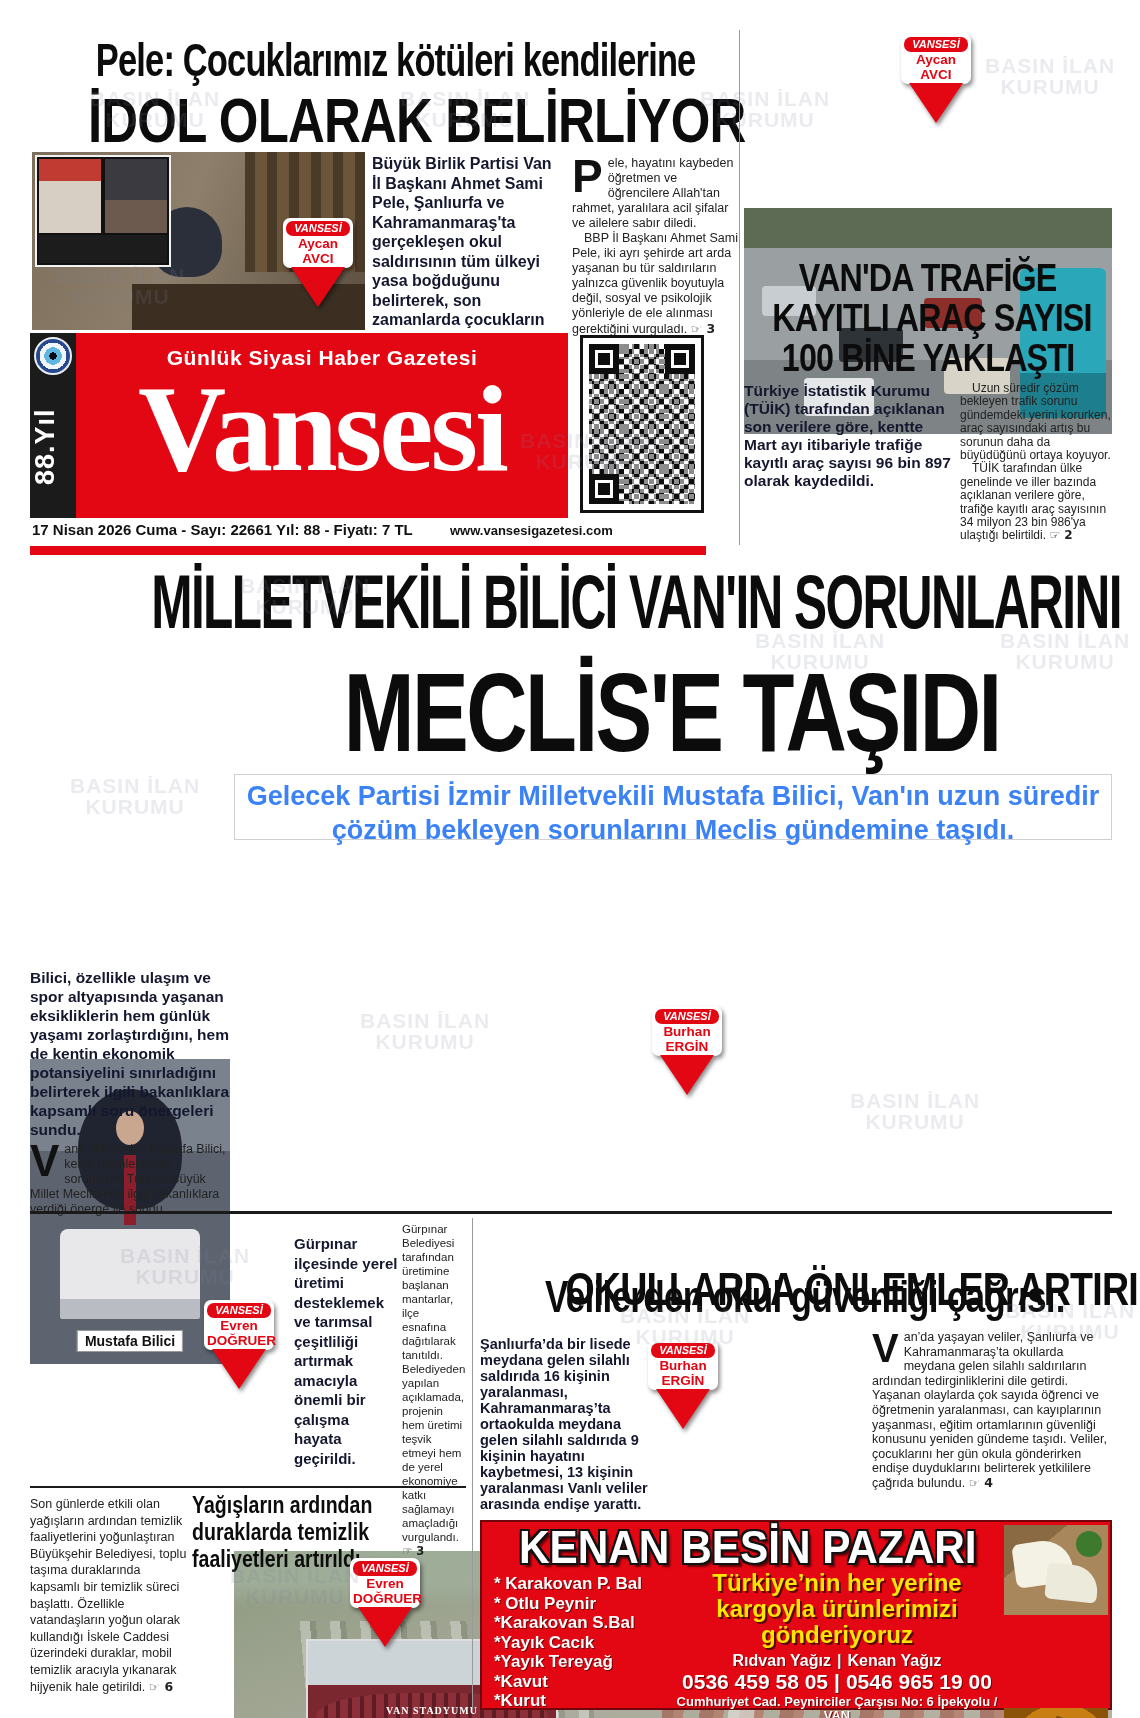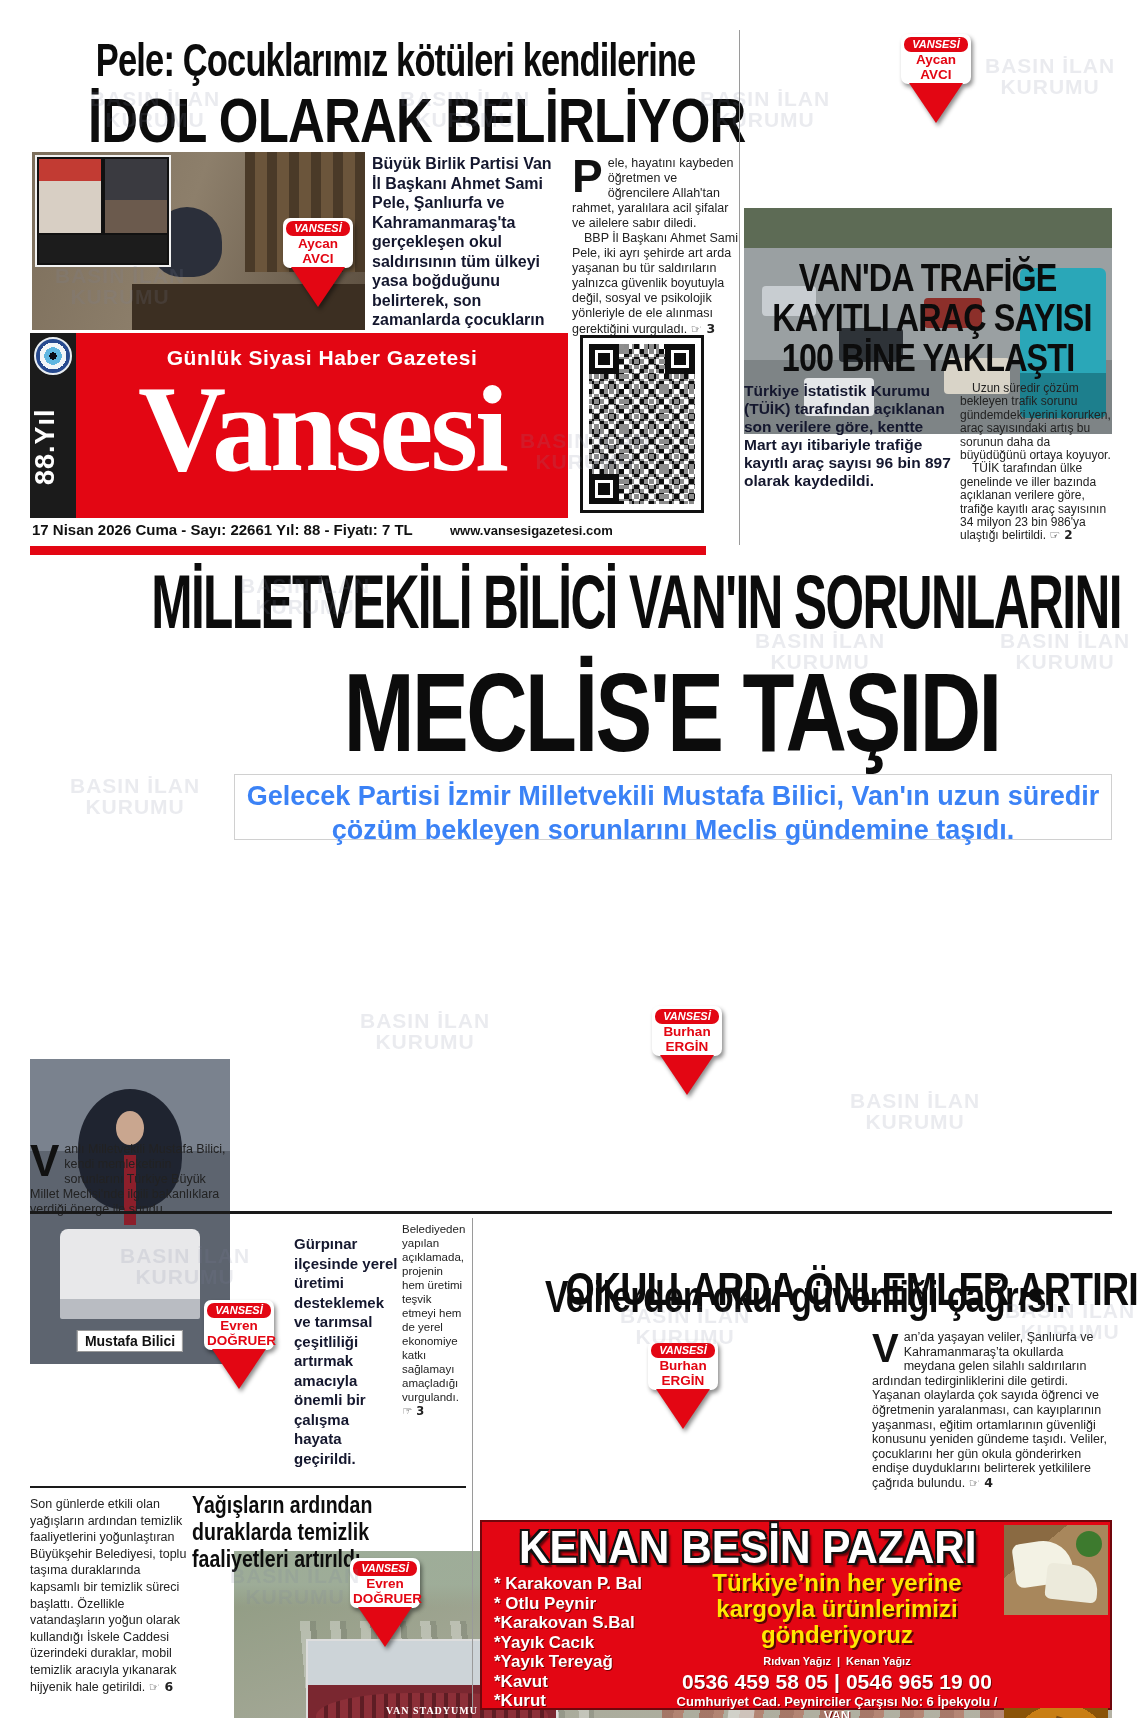--- a/index.html
+++ b/index.html
@@ -69,21 +69,21 @@
 
   
   .ad { background:#e30613; border:2px solid #70060c; }
   .ad-title { position:absolute; left:6px; top:0; width:520px; text-align:center; white-space:nowrap; }
   .ad-title span { display:inline-block; transform:scaleX(.92); transform-origin:center top; font-weight:900; font-size:46px; line-height:50px; color:#fff; letter-spacing:0;
       text-shadow:2px 2px 0 #111, -2px 2px 0 #111, 2px -2px 0 #111, -2px -2px 0 #111, 4px 4px 2px rgba(0,0,0,.55); }
   .ad-items { position:absolute; left:12px; top:52px; width:180px; color:#fff; font-weight:bold; font-size:17px; line-height:19.5px;
       text-shadow:1px 1px 0 #700; }
   .ad-mid { position:absolute; left:192px; top:48px; width:326px; text-align:center; }
   .ad-promo { color:#ffe600; font-weight:800; font-size:24px; line-height:26px; text-shadow:2px 2px 0 #5a0505; }
-  .ad-names { color:#fff; font-weight:bold; font-size:11px; line-height:18px; margin-top:4px; text-shadow:1px 1px 0 #700;}
+  .ad-names { color:#fff; font-weight:bold; font-size:16px; line-height:18px; margin-top:4px; text-shadow:1px 1px 0 #700;}
   .ad-phones { color:#fff; font-weight:800; font-size:21px; line-height:23px; text-shadow:1px 1px 0 #700;}
   .ad-addr { color:#fff; font-weight:bold; font-size:13px; line-height:14px; margin-top:2px; text-shadow:1px 1px 0 #700;}
   .addiv { padding:0 6px; }
   .mini-label { color:#fff; font-weight:bold; text-align:center; letter-spacing:1px; }
 </style>
 </head>
 <body>
 
 <div class="page">
 
@@ -275,51 +275,54 @@
 
   <div class="badge" style="left:652px; top:1006px;">
     <div class="bx">
       <div class="br">VANSESİ</div>
       <div class="fn">Burhan</div>
       <div class="ln">ERGİN</div>
     </div>
     <div class="tri"></div>
   </div>
 
+  <div class="abs lead" style="left:30px; top:968px; width:200px; font-size:15.5px; line-height:19px;">Bilici, özellikle ulaşım ve spor altyapısında yaşanan eksikliklerin hem günlük yaşamı zorlaştırdığını, hem de kentin ekonomik potansiyelini sınırladığını belirterek ilgili bakanlıklara kapsamlı soru önergeleri sundu.</div>
   <div class="abs bodytxt" style="left:30px; top:1142px; width:200px; font-size:12.5px; line-height:15px;">
     <span class="dc" style="font-size:44px; line-height:38px;">V</span><span>anlı Milletvekili Mustafa Bilici, kendi memleketinin sorunlarını Türkiye Büyük Millet Meclisi'nde ilgili bakanlıklara verdiği önerge ile sundu.</span>
   </div>
 
   <div class="abs hrule" style="left:30px; top:1211px; width:1082px; height:3px;"></div>
 
 
   <div class="badge" style="left:204px; top:1300px;">
     <div class="bx">
       <div class="br">VANSESİ</div>
       <div class="fn">Evren</div>
       <div class="ln">DOĞRUER</div>
     </div>
     <div class="tri"></div>
   </div>
 
   <div class="abs lead" style="left:294px; top:1234px; width:104px; font-size:15px; line-height:19.5px;">Gürpınar ilçesinde yerel üretimi desteklemek ve tarımsal çeşitliliği artırmak amacıyla önemli bir çalışma hayata geçirildi.</div>
 
   <div class="abs bodytxt" style="left:402px; top:1222px; width:64px; font-size:11.5px; line-height:14px;">
+    <p>Gürpınar Belediyesi tarafından üretimine başlanan mantarlar, ilçe esnafına dağıtılarak tanıtıldı.</p>
     <p><span>Belediyeden yapılan açıklamada, projenin hem üretimi teşvik etmeyi hem de yerel ekonomiye katkı sağlamayı amaçladığı vurgulandı.</span> <span class="pref">☞ 3</span></p>
   </div>
 
   <div class="abs vrule" style="left:472px; top:1218px; height:492px;"></div>
 
   <div class="abs hlwrap" style="left:480px; top:1274px; width:632px;">
     <span class="hl" style="font-size:44px; line-height:46px; transform:scaleX(.8);">Velilerden okul güvenliği çağrısı:</span>
   </div>
   <div class="abs hlwrap" style="left:480px; top:1264px; width:632px;">
     <span class="hl" style="font-size:47px; line-height:50px; transform:scaleX(.8);">OKULLARDA ÖNLEMLER ARTIRILMALI</span>
   </div>
 
+  <div class="abs lead" style="left:480px; top:1336px; width:172px; font-size:14.5px; line-height:16px;">Şanlıurfa’da bir lisede meydana gelen silahlı saldırıda 16 kişinin yaralanması, Kahramanmaraş’ta ortaokulda meydana gelen silahlı saldırıda 9 kişinin hayatını kaybetmesi, 13 kişinin yaralanması Vanlı veliler arasında endişe yarattı.</div>
 
   <div class="badge" style="left:648px; top:1340px;">
     <div class="bx">
       <div class="br">VANSESİ</div>
       <div class="fn">Burhan</div>
       <div class="ln">ERGİN</div>
     </div>
     <div class="tri"></div>
   </div>
 

